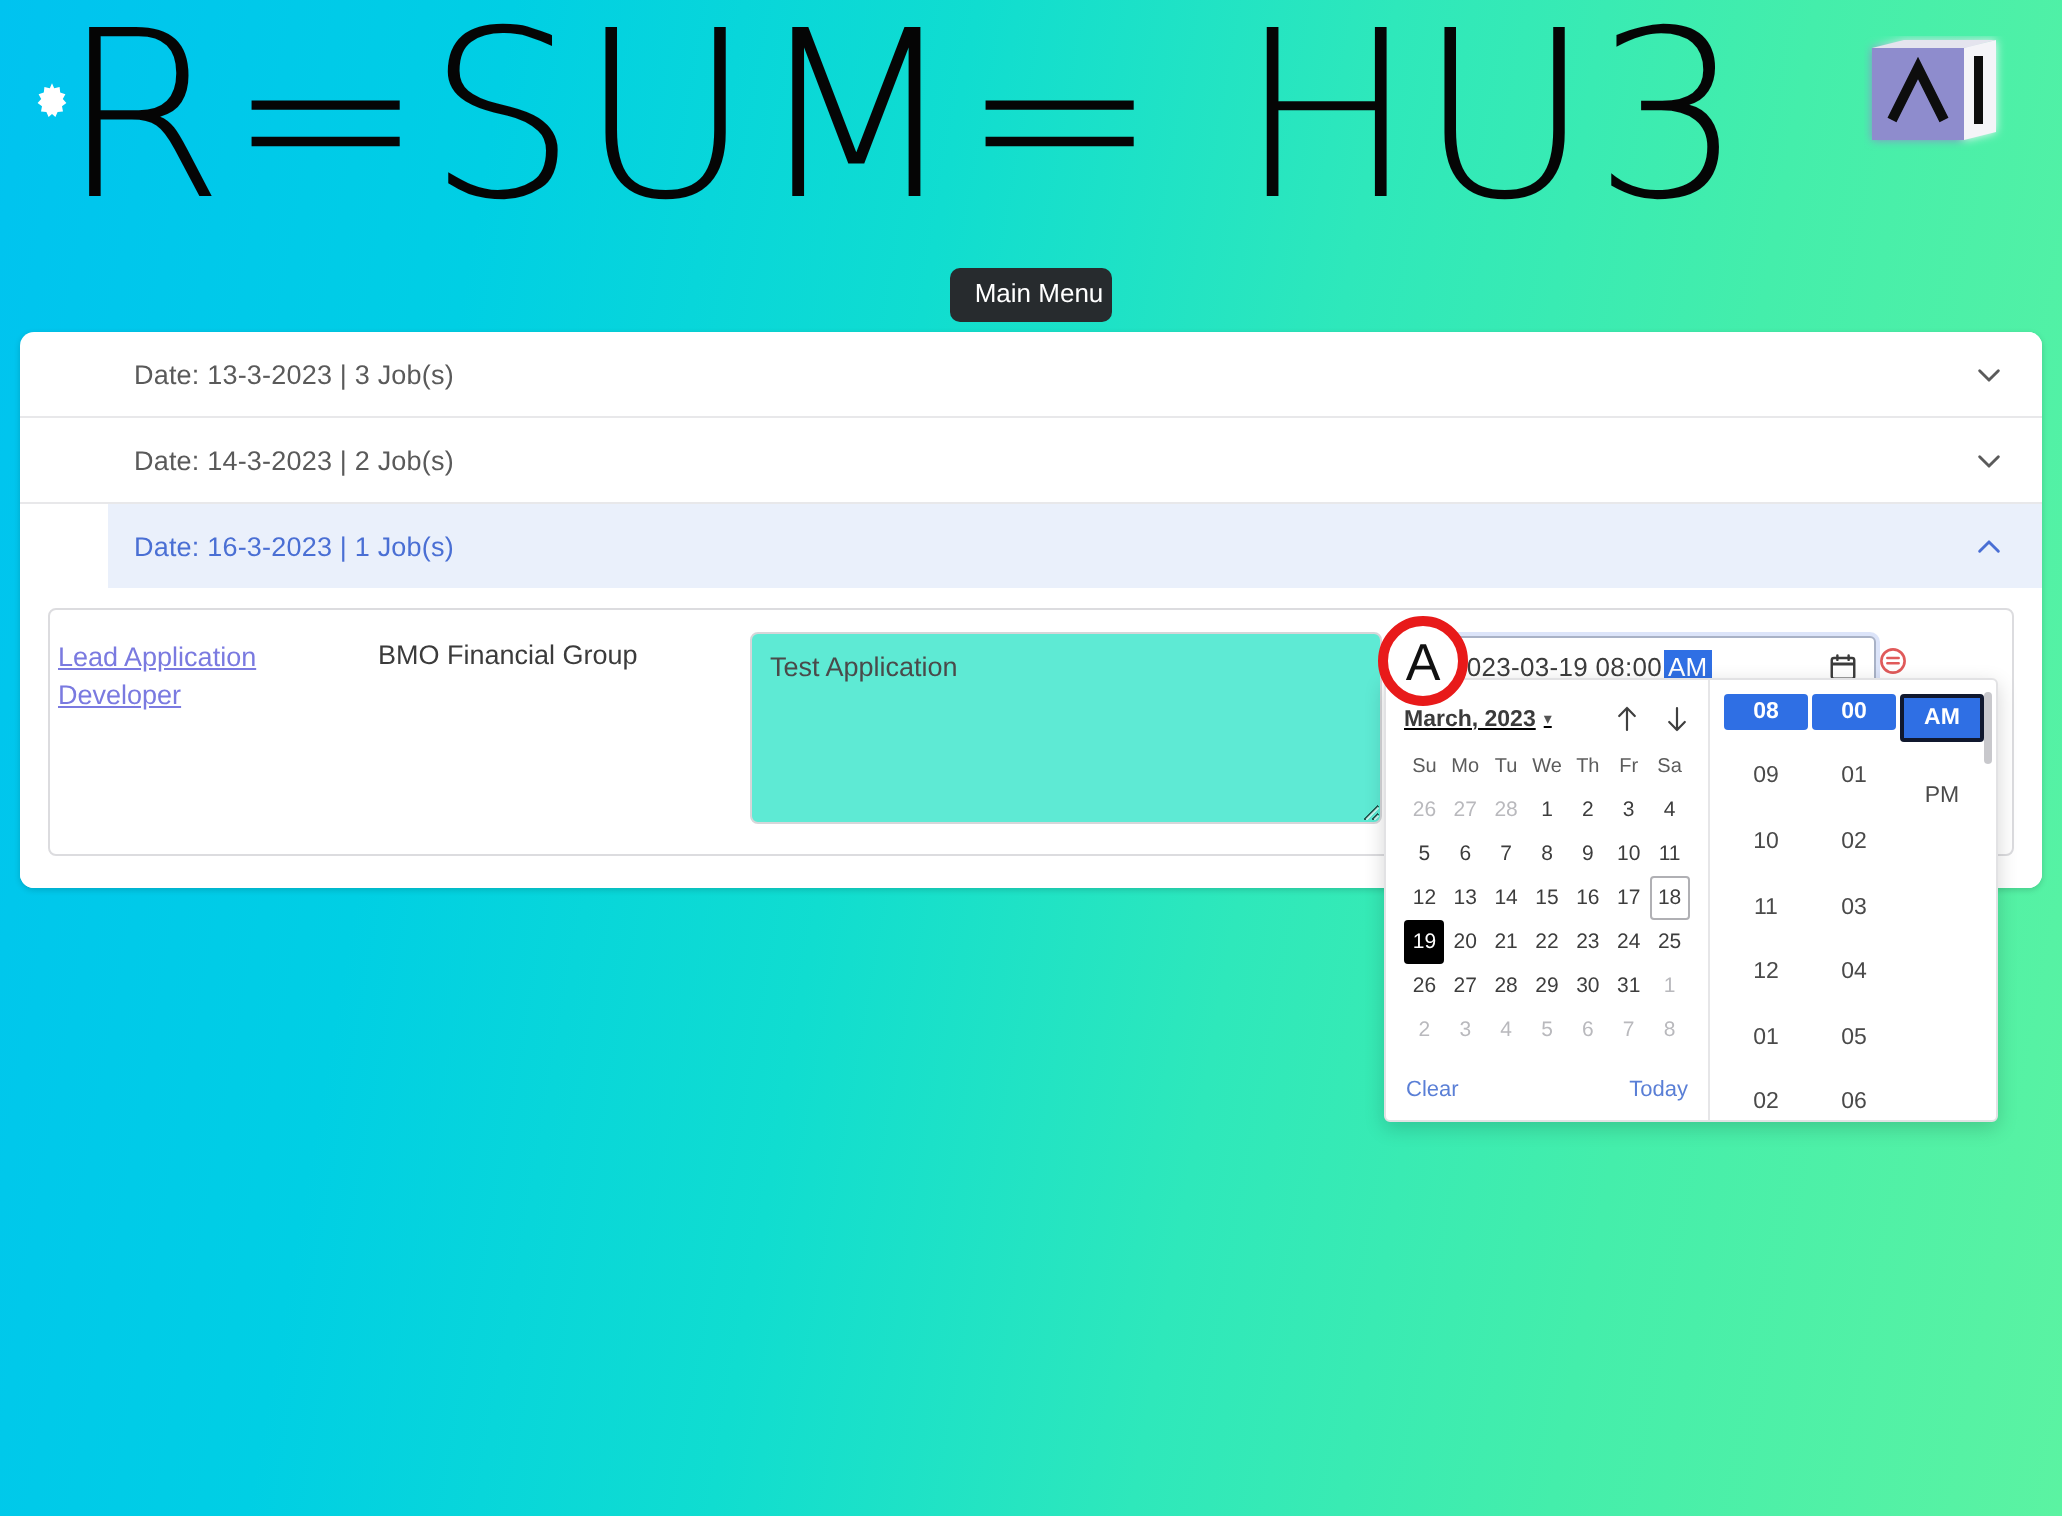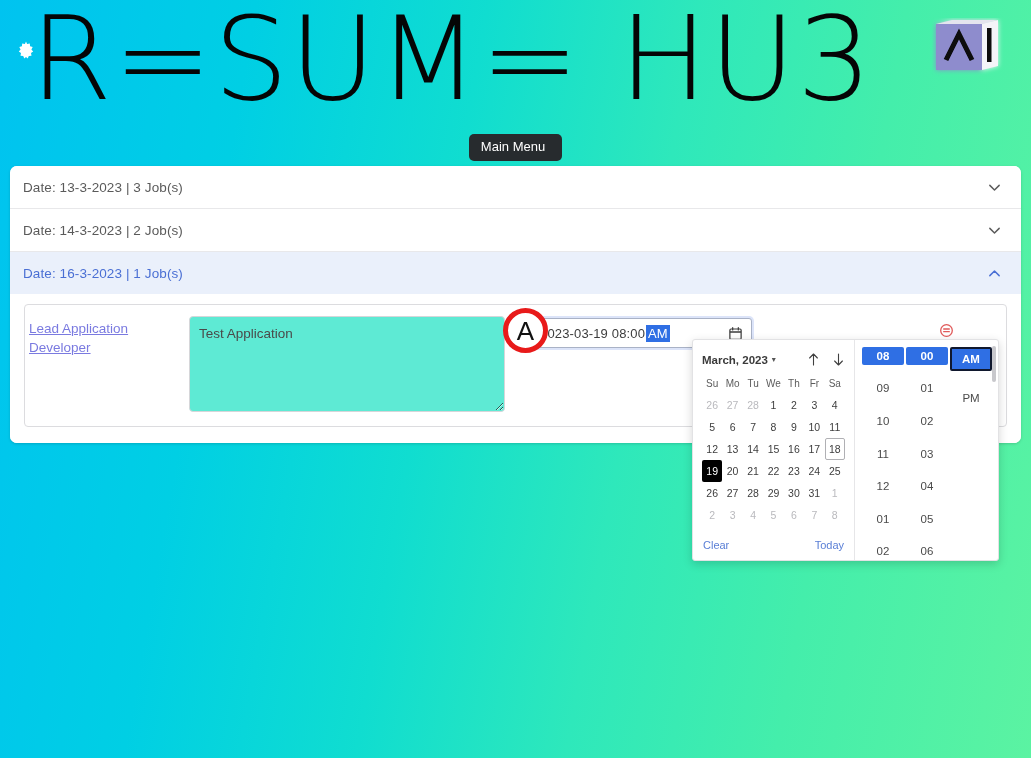--- a/index.html
+++ b/index.html
@@ -71,21 +71,21 @@
     width: 100%;
     text-align: center;
     z-index: 5;
   }
   .main-menu-btn {
     display: inline-block;
     background: #272b2e;
     color: #ffffff;
     font-size: 13px;
     font-weight: 400;
-    padding: 5px 17px 6px 12px;
+    padding: 5px 4px 6px 12px;
     border-radius: 5px;
     border: none;
     font-family: "Liberation Sans", sans-serif;
     cursor: pointer;
     line-height: 1.2;
   }
 
   
   .accordion-card {
     position: absolute;
@@ -103,20 +103,21 @@
 
   .acc-header {
     height: 42px;
     display: flex;
     align-items: center;
     justify-content: space-between;
     padding: 0 18px 0 13px;
     cursor: pointer;
     background: #ffffff;
     border-radius: 7px 7px 0 0;
+    margin-left: 44px;
   }
   .acc-header.collapsed { color: #5a5a5a; }
   .acc-header.expanded {
     background: #eaf0fb;
     color: #4a6fd4;
     border-radius: 0;
   }
   .acc-title {
     font-size: 13.5px;
     font-weight: 400;
@@ -276,20 +277,21 @@
     padding: 8px 9px 0 9px;
     display: flex;
     flex-direction: column;
   }
 
   .dtp-cal-header {
     display: flex;
     align-items: center;
     height: 23px;
     margin-bottom: 4px;
+    text-decoration: underline;
   }
   .dtp-month-label {
     font-size: 11.5px;
     font-weight: bold;
     color: #3b3b3b;
     cursor: pointer;
   }
   .dtp-month-caret {
     margin-left: 4px;
     font-size: 8px;
@@ -467,20 +469,21 @@
       </span>
     </div>
 
     <div class="acc-body">
       <div class="job-row">
 
         <div class="job-title-cell">
           <a class="job-title-link">Lead Application Developer</a>
         </div>
 
+        <div class="job-company-cell">BMO Financial Group</div>
 
         <div class="job-notes-cell">
           <textarea class="job-notes-textarea" placeholder="" style="">Test Application</textarea>
         </div>
 
         <div class="job-date-cell">
           <div class="datetime-field">
             <span class="dt-text">2023-03-19 08:00 </span>
               <span class="dt-ampm">AM</span>
             <span class="dt-cal-icon">

